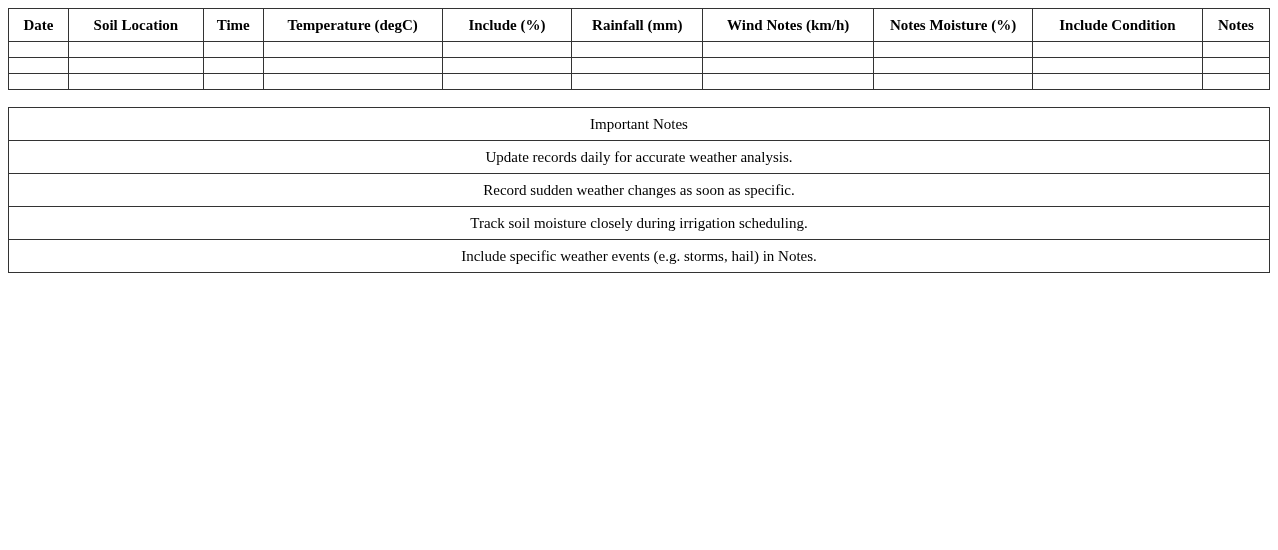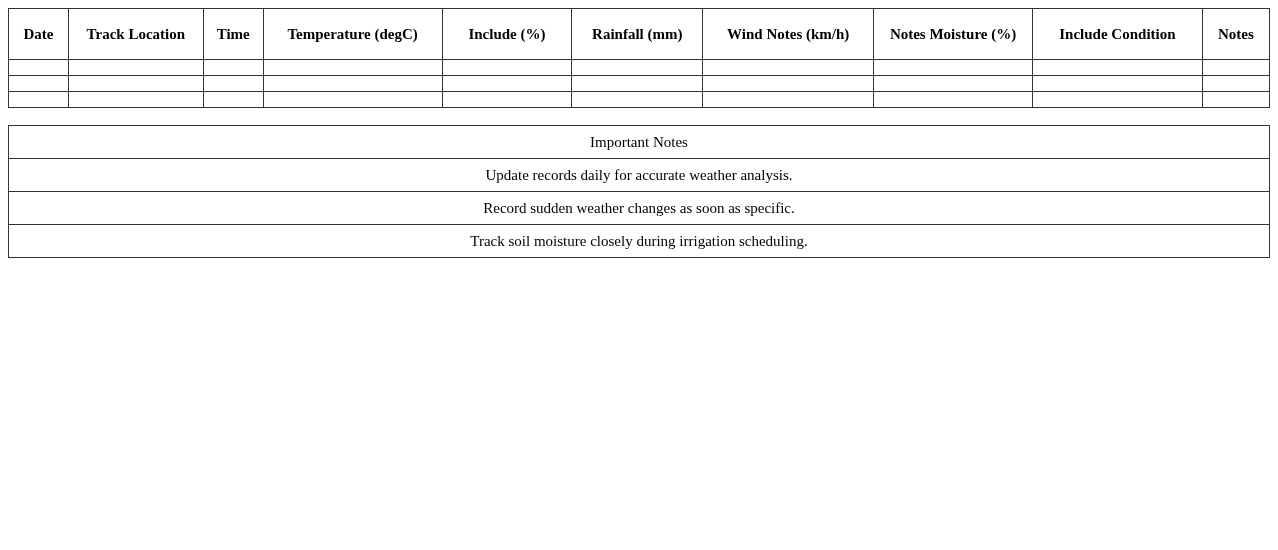--- a/index.html
+++ b/index.html
@@ -22,21 +22,21 @@
     text-align: center;
     vertical-align: middle;
     overflow: hidden;
     white-space: nowrap;
     padding: 0 2px;
     box-sizing: border-box;
   }
   .log-table th {
     font-weight: bold;
     font-size: 15px;
-    height: 51px;
+    height: 33px;
   }
   .log-table td.empty-cell {
     height: 16px;
   }
   .notes-table {
     margin-top: 17px;
   }
   .notes-table td {
     height: 33px;
     font-size: 15px;
@@ -57,21 +57,21 @@
     <col style="width:10.30%">
     <col style="width:10.38%">
     <col style="width:13.55%">
     <col style="width:12.60%">
     <col style="width:13.47%">
     <col style="width:5.32%">
   </colgroup>
   <thead>
     <tr>
       <th>Date</th>
-      <th>Track Location</th>
+      <th>Soil Location</th>
       <th>Time</th>
       <th>Temperature (degC)</th>
       <th>Include (%)</th>
       <th>Rainfall (mm)</th>
       <th>Wind Notes (km/h)</th>
       <th>Notes Moisture (%)</th>
       <th>Include Condition</th>
       <th>Notes</th>
     </tr>
   </thead>
@@ -122,14 +122,17 @@
     </tr>
     <tr>
         <td>Update records daily for accurate weather analysis.</td>
       </tr>
       <tr>
         <td>Record sudden weather changes as soon as specific.</td>
       </tr>
       <tr>
         <td>Track soil moisture closely during irrigation scheduling.</td>
       </tr>
+      <tr>
+        <td>Include specific weather events (e.g. storms, hail) in Notes.</td>
+      </tr>
   </tbody>
 </table>
 
 </body></html>

